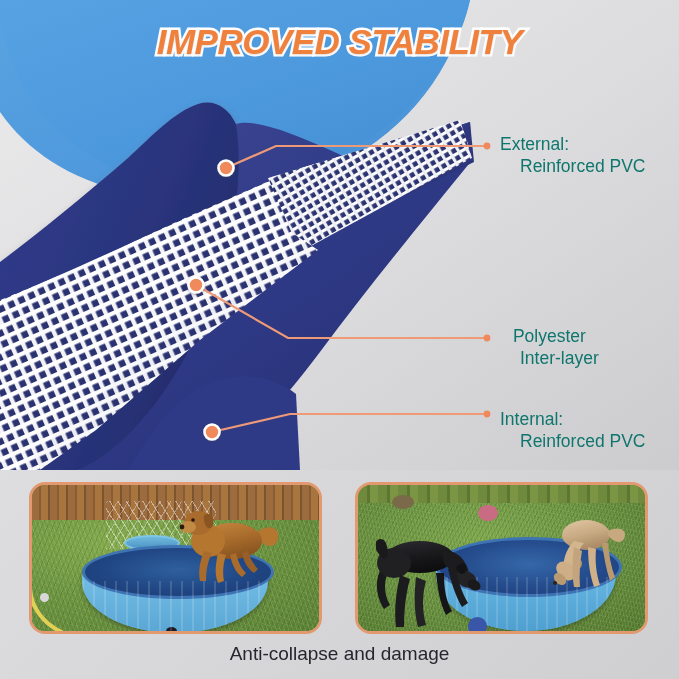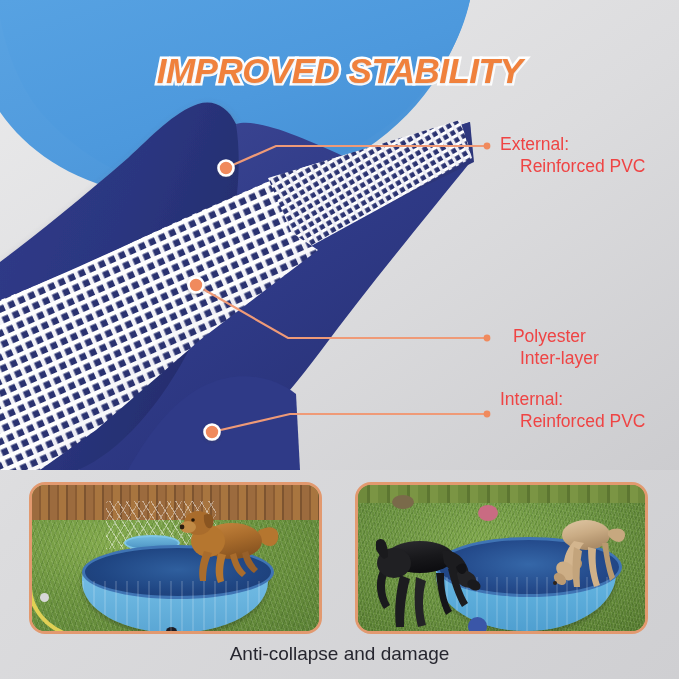--- a/index.html
+++ b/index.html
@@ -18,30 +18,29 @@
   #title {
     position:absolute; left:0; top:22px; width:679px;
     text-align:center; z-index:40;
     font-size:35px; font-weight:bold; font-style:italic;
     letter-spacing:-0.5px;
     color:#f0813c;
     -webkit-text-stroke:5px #ffffff;
     paint-order:stroke fill;
     text-shadow:0 1px 2px rgba(120,120,130,.25);
     white-space:nowrap;
-    margin-top:29px;
-  }
-
-  
-  .callout { position:absolute; z-index:45; color:#ef4444;
+  }
+
+  
+  .callout { position:absolute; z-index:45; color:#0f766e;
              font-size:17.5px; line-height:1.28; white-space:nowrap; }
   .callout .l2 { display:block;margin-left:20px; }
   #callout-external { left:500px; top:133px; }
   #callout-polyester { left:500px; top:325px;text-align:center; }
-  #callout-internal  { left:500px; top:388px; }
+  #callout-internal  { left:500px; top:408px; }
 
   
   #gallery { position:absolute; left:0; top:474px; width:679px; height:165px; }
   .photo-card {
     position:absolute; top:8px; width:293px; height:152px;
     border:3px solid #e2996f; border-radius:16px; overflow:hidden;
     background:#5e8f3a;
   }
   #photo-left  { left:29px; }
   #photo-right { left:355px; }

